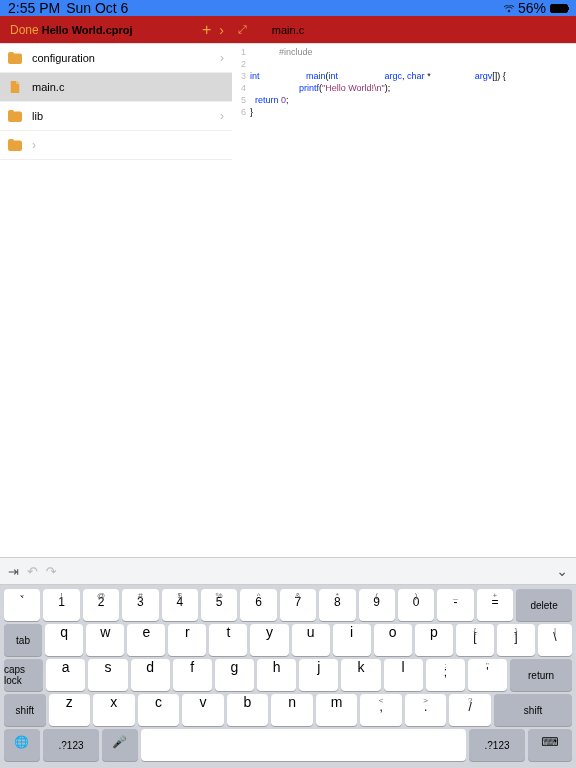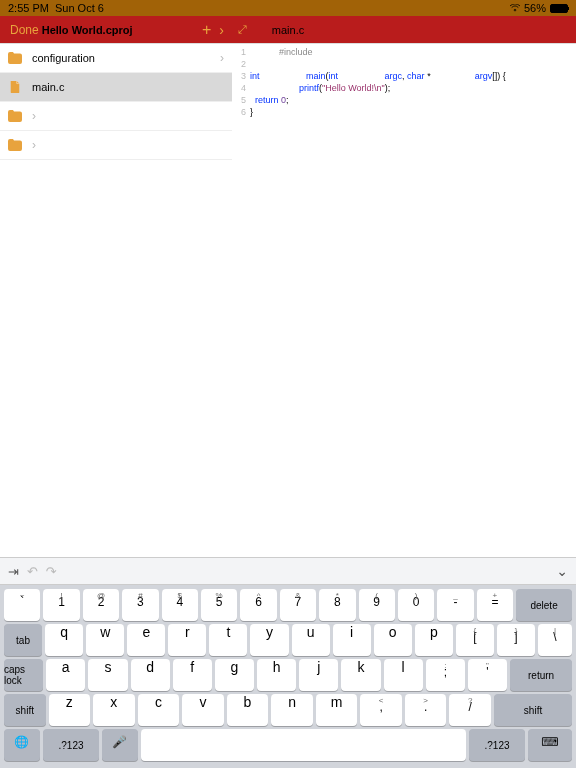--- a/index.html
+++ b/index.html
@@ -1,17 +1,17 @@
 <!DOCTYPE html>
 <html><head>
 <meta charset="utf-8">
 <style>
 *{margin:0;padding:0;box-sizing:border-box;font-family:-apple-system,BlinkMacSystemFont,"Helvetica Neue",sans-serif;}
 html,body{width:576px;height:768px;overflow:hidden;background:#fff;}
-.statusbar{height:16px;background:#a16207;display:flex;justify-content:space-between;align-items:center;padding:0 8px;font-size:11px;font-weight:500;}
+.statusbar{height:16px;background:#3b82f6;display:flex;justify-content:space-between;align-items:center;padding:0 8px;font-size:14px;font-weight:500;}
 .sb-left{display:flex;gap:6px;}
 .sb-right{display:flex;gap:4px;align-items:center;}
 .wifi{width:10px;height:8px;}
 .battery{width:18px;height:9px;border:1px solid #000;border-radius:2px;position:relative;background:#000;}
 .battery:after{content:'';position:absolute;right:-2px;top:2px;width:1px;height:3px;background:#000;}
 .toolbar{height:28px;background:#b91c1c;border-bottom:1px solid #ddd;display:flex;align-items:center;position:relative;}
 .tb-left{display:flex;align-items:center;width:232px;}
 .done{color:#e8a33d;font-size:12px;margin-left:10px;cursor:pointer;}
 .projname{font-size:11px;font-weight:600;margin-left:3px;}
 .plus{color:#e8a33d;font-size:16px;margin-left:auto;margin-right:8px;cursor:pointer;}
@@ -115,20 +115,21 @@
           </svg>
         </span>
         <span class="fi-label">main.c</span>
       </div>
       <div class="file-item">
         <span class="folder-ic">
           <svg viewBox="0 0 14 12">
             <path d="M0 2 Q0 0 2 0 L5 0 L6 1.5 L12 1.5 Q14 1.5 14 3.5 L14 10 Q14 12 12 12 L2 12 Q0 12 0 10 Z" fill="#e8a33d"></path>
           </svg>
         </span>
+        <span class="fi-label">lib</span>
         <span class="fi-chev">›</span>
       </div>
       <div class="file-item">
         <span class="folder-ic">
           <svg viewBox="0 0 14 12">
             <path d="M0 2 Q0 0 2 0 L5 0 L6 1.5 L12 1.5 Q14 1.5 14 3.5 L14 10 Q14 12 12 12 L2 12 Q0 12 0 10 Z" fill="#e8a33d"></path>
           </svg>
         </span>
         <span class="fi-chev">›</span>
       </div>

